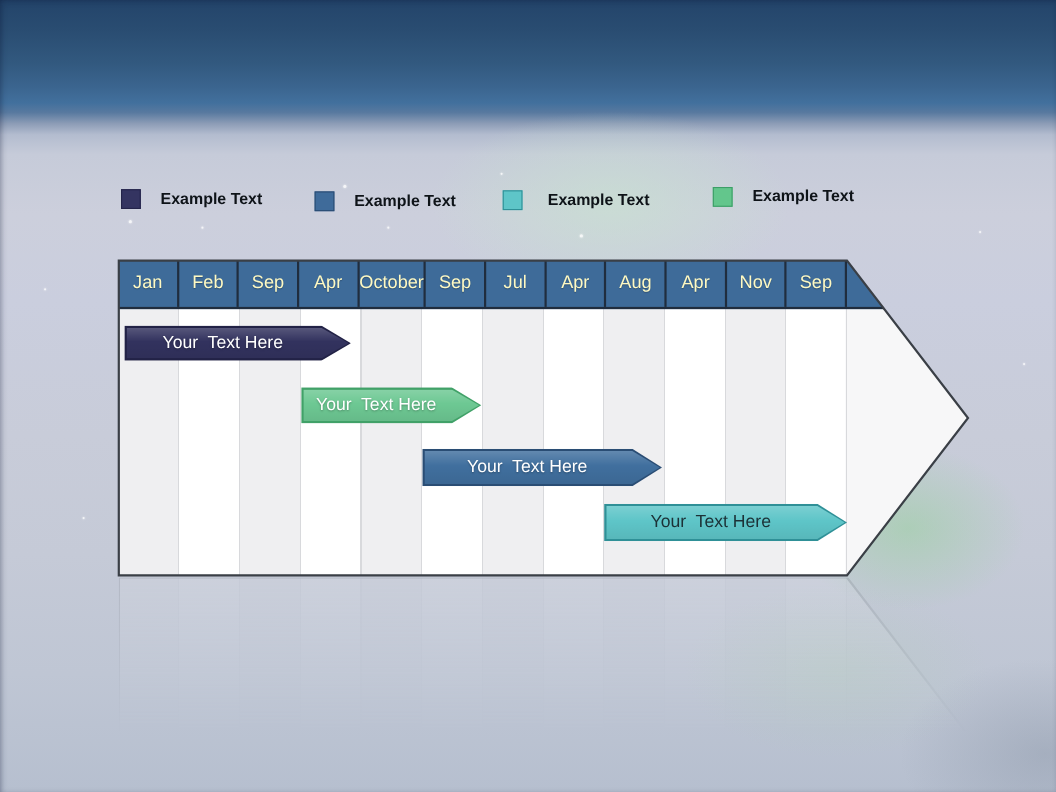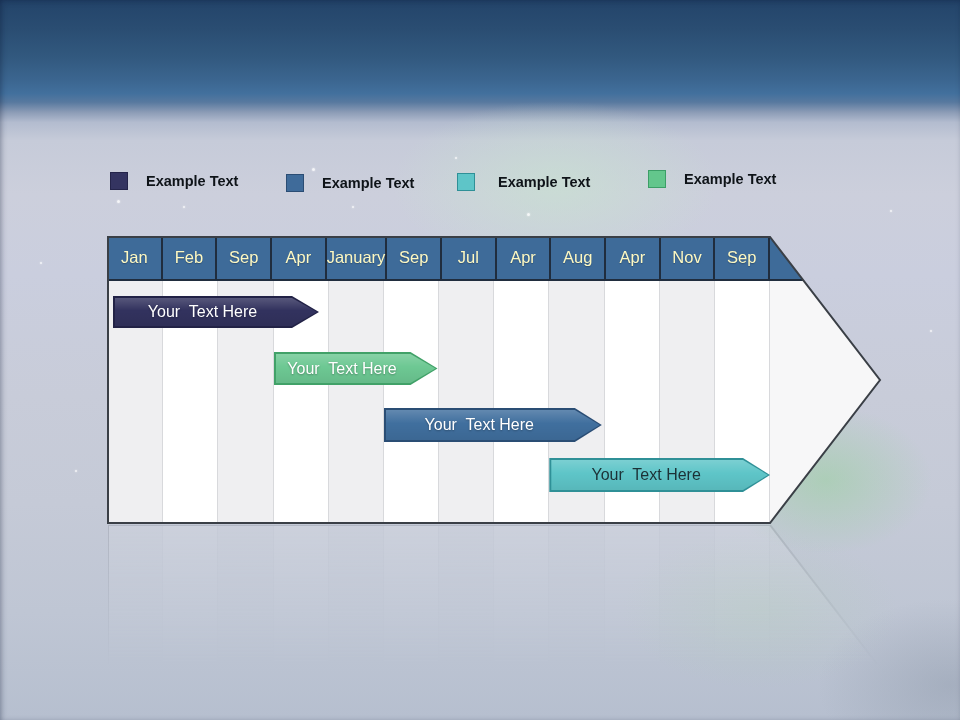--- a/index.html
+++ b/index.html
@@ -117,21 +117,21 @@
           <div class="mcell">
               <span>Feb</span>
             </div>
           <div class="mcell">
               <span>Sep</span>
             </div>
           <div class="mcell">
               <span>Apr</span>
             </div>
           <div class="mcell">
-              <span>January</span>
+              <span>October</span>
             </div>
           <div class="mcell">
               <span>Sep</span>
             </div>
           <div class="mcell">
               <span>Jul</span>
             </div>
           <div class="mcell">
               <span>Apr</span>
             </div>

